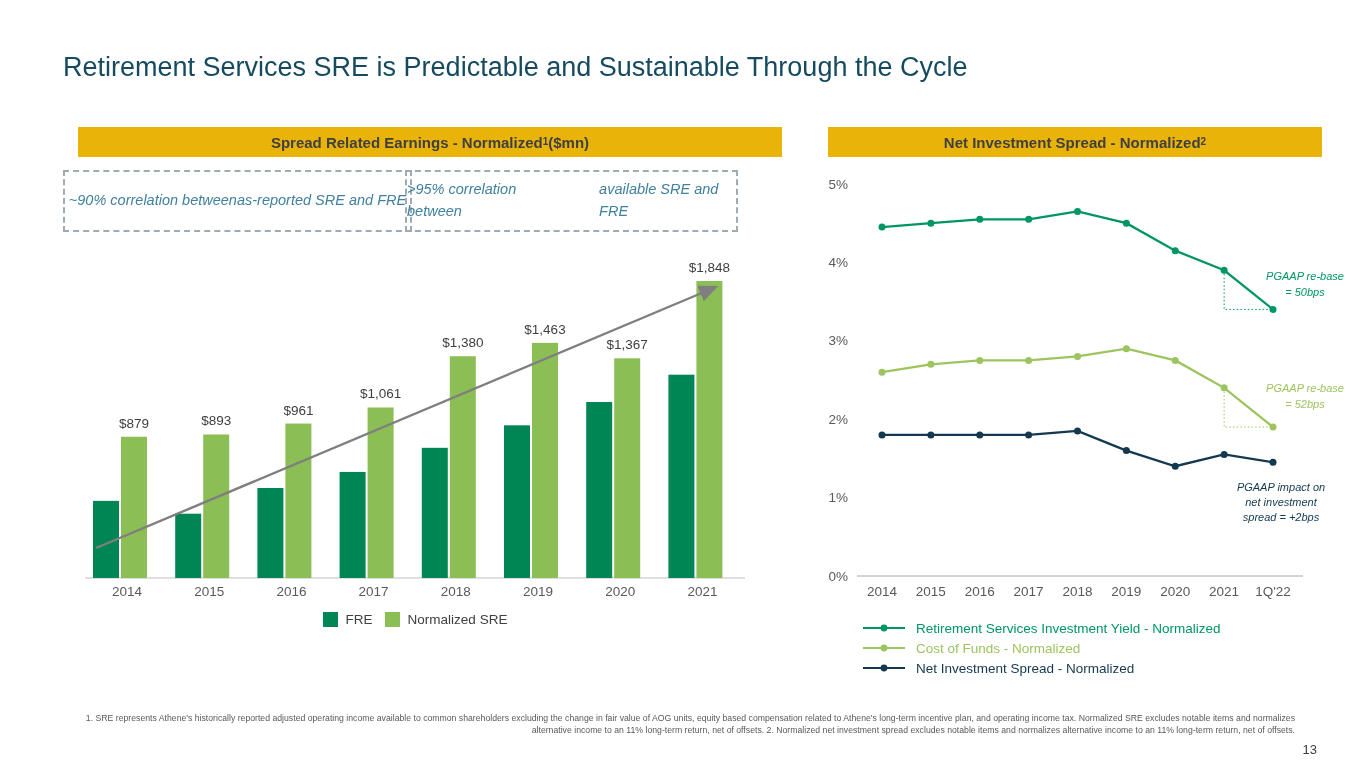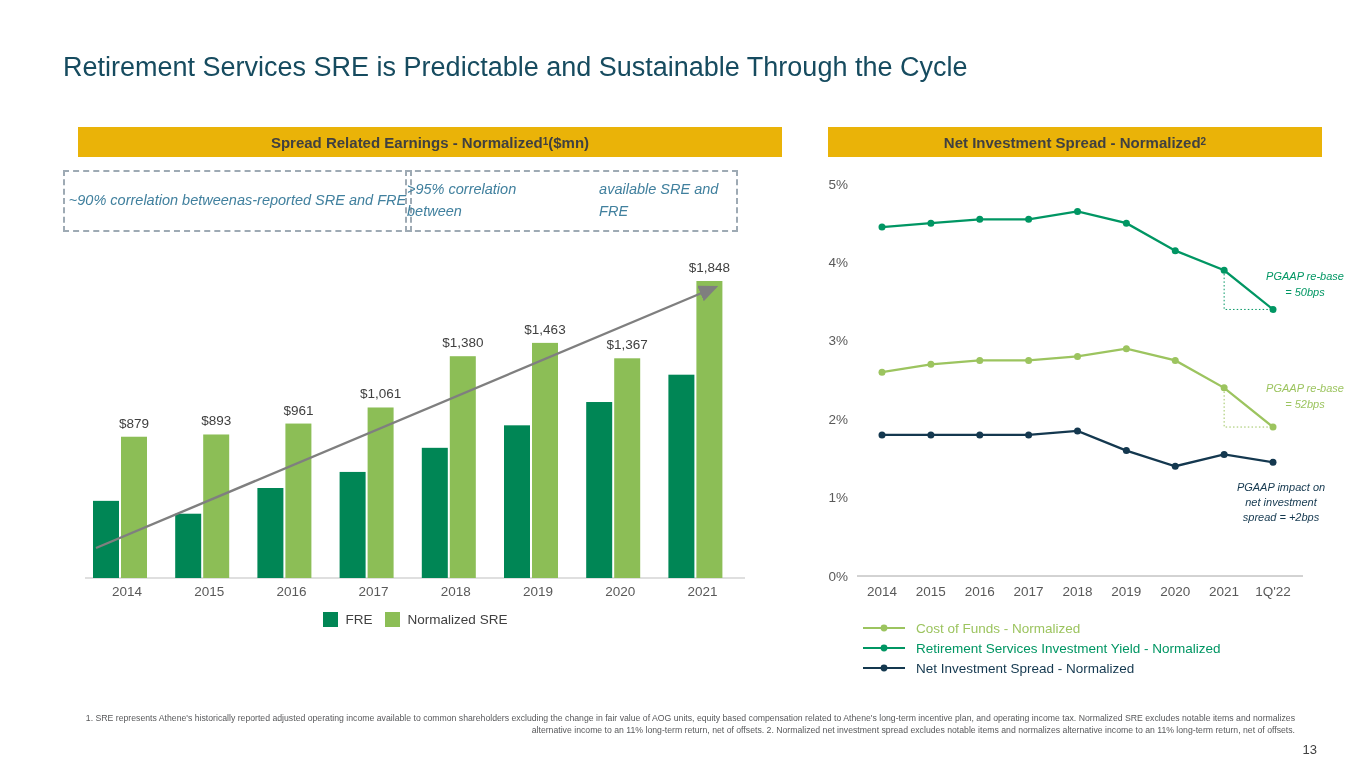--- a/index.html
+++ b/index.html
@@ -173,34 +173,34 @@
     <text x="1305" y="280" text-anchor="middle" font-size="11" font-style="italic" fill="#009663">PGAAP re-base</text>
     <text x="1305" y="296" text-anchor="middle" font-size="11" font-style="italic" fill="#009663">= 50bps</text>
     <text x="1305" y="392" text-anchor="middle" font-size="11" font-style="italic" fill="#9CC45F">PGAAP re-base</text>
     <text x="1305" y="408" text-anchor="middle" font-size="11" font-style="italic" fill="#9CC45F">= 52bps</text>
     <text x="1281" y="491" text-anchor="middle" font-size="11" font-style="italic" fill="#14384F">PGAAP impact on</text>
     <text x="1281" y="506" text-anchor="middle" font-size="11" font-style="italic" fill="#14384F">net investment</text>
     <text x="1281" y="521" text-anchor="middle" font-size="11" font-style="italic" fill="#14384F">spread = +2bps</text>
   </svg>
 
 <div class="rlegend">
+  <div class="rlegend-row" style="color: rgb(0, 150, 99);">
+    <svg class="lsample" width="44" height="12" viewBox="0 0 44 12">
+        <line x1="1" y1="6" x2="43" y2="6" stroke="currentColor" stroke-width="2.2"></line>
+        <circle cx="22" cy="6" r="3.4" fill="currentColor"></circle>
+      </svg>
+    <span>Retirement Services Investment Yield - Normalized</span>
+  </div>
   <div class="rlegend-row" style="color: rgb(156, 196, 95);">
     <svg class="lsample" width="44" height="12" viewBox="0 0 44 12">
         <line x1="1" y1="6" x2="43" y2="6" stroke="currentColor" stroke-width="2.2"></line>
         <circle cx="22" cy="6" r="3.4" fill="currentColor"></circle>
       </svg>
     <span>Cost of Funds - Normalized</span>
   </div>
-  <div class="rlegend-row" style="color: rgb(0, 150, 99);">
-    <svg class="lsample" width="44" height="12" viewBox="0 0 44 12">
-        <line x1="1" y1="6" x2="43" y2="6" stroke="currentColor" stroke-width="2.2"></line>
-        <circle cx="22" cy="6" r="3.4" fill="currentColor"></circle>
-      </svg>
-    <span>Retirement Services Investment Yield - Normalized</span>
-  </div>
   <div class="rlegend-row" style="color: rgb(20, 56, 79);">
     <svg class="lsample" width="44" height="12" viewBox="0 0 44 12">
         <line x1="1" y1="6" x2="43" y2="6" stroke="currentColor" stroke-width="2.2"></line>
         <circle cx="22" cy="6" r="3.4" fill="currentColor"></circle>
       </svg>
     <span>Net Investment Spread - Normalized</span>
   </div>
 </div>
 
 <div class="footnote">1. SRE represents Athene's historically reported adjusted operating income available to common shareholders excluding the change in fair value of AOG units, equity based compensation related to Athene's long-term incentive plan, and operating income tax. Normalized SRE excludes notable items and normalizes alternative income to an 11% long-term return, net of offsets. 2.  Normalized net investment spread excludes notable items and normalizes alternative income to an 11% long-term return, net of offsets.</div>

